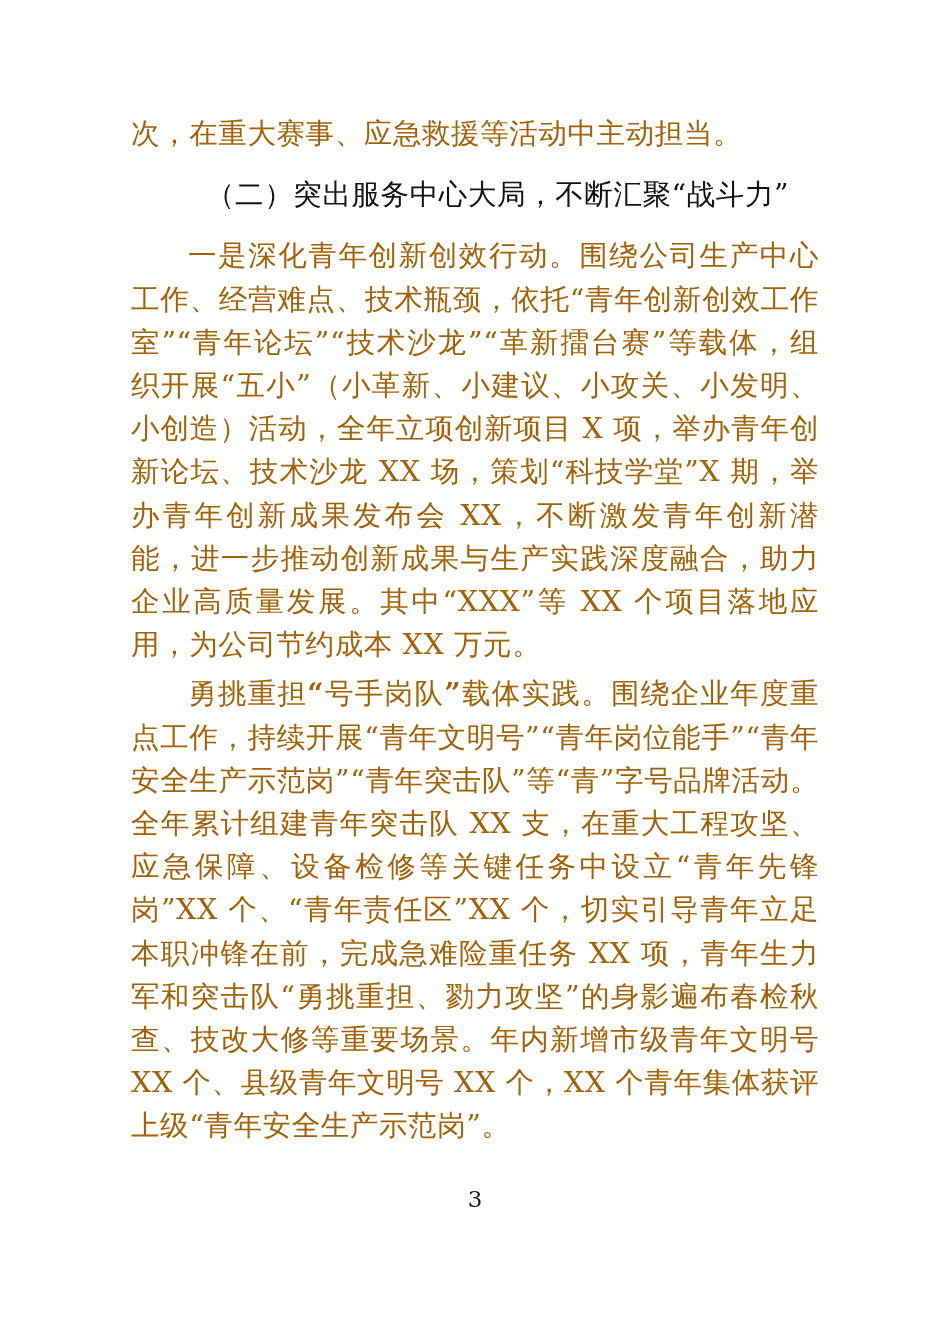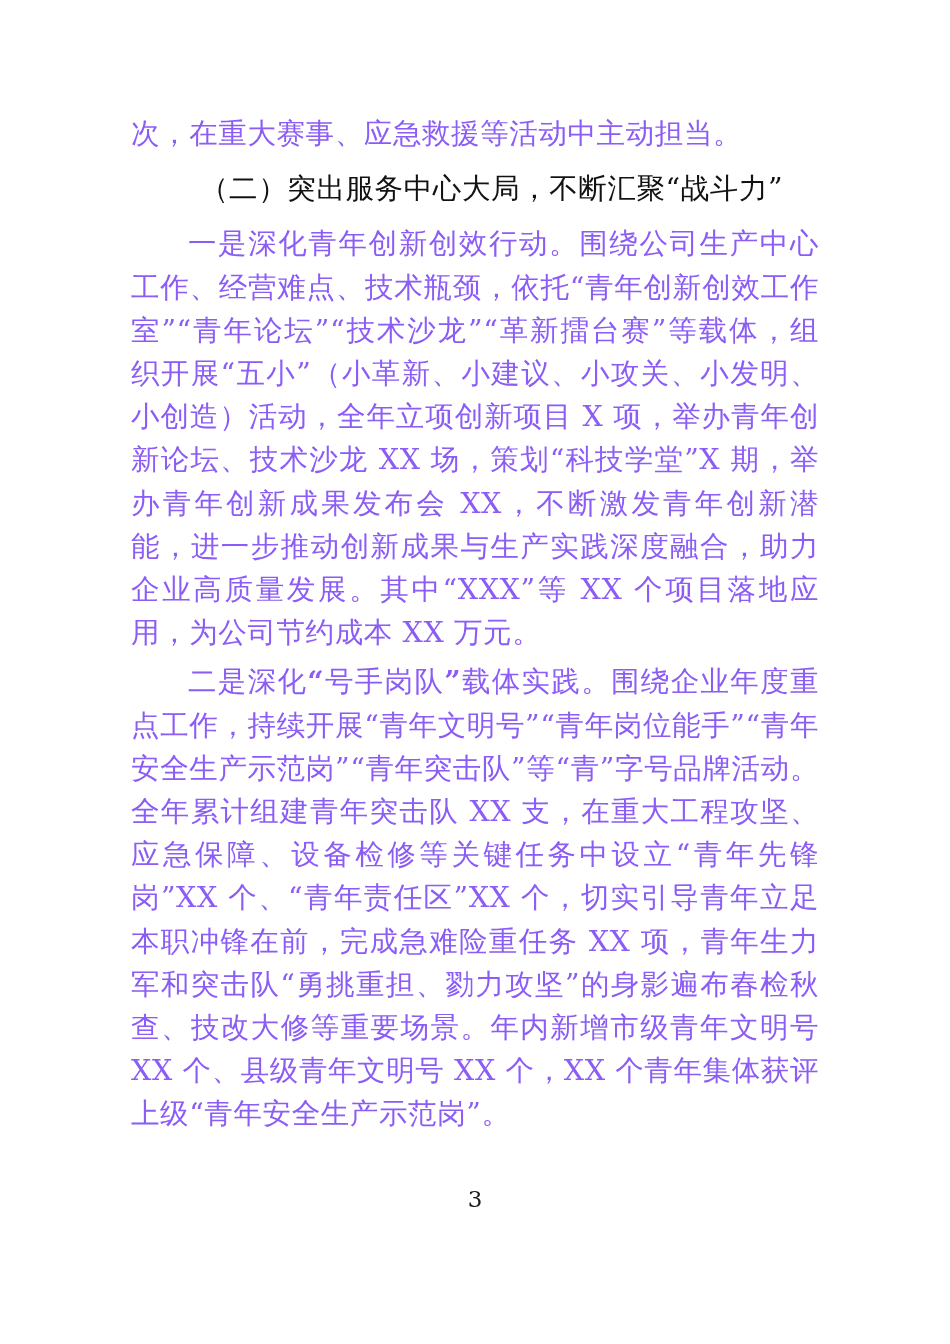--- a/index.html
+++ b/index.html
@@ -23,21 +23,21 @@
     left: 131px;
     top: 112px;
     width: 688px;
   }
   
   p.para {
     margin: 0 0 0 0;
     font-family: "DejaVu Serif", "Liberation Serif", serif;
     font-size: 28.5px;
     line-height: 43.2px;
-    color: #8b5cf6;
+    color: #a16207;
     text-align: justify;
     text-align-last: left;
     letter-spacing: 0.6px;
     font-style: italic;
     font-synthesis: none;
   }
   
   p.para, .kai {
     font-style: normal;
   }
@@ -50,21 +50,21 @@
   .bold-lead {
     font-weight: bold;
   }
   .heading-line {
     font-family: "DejaVu Serif", "Liberation Serif", serif;
     font-size: 28.5px;
     line-height: 43.2px;
     color: #121212;
     text-indent: 57px;
     letter-spacing: 0.6px;
-    margin: 12px;
+    margin: 18px;
   }
   .page-number {
     position: absolute;
     left: 0;
     right: 0;
     top: 1186px;
     text-align: center;
     font-family: "DejaVu Serif", "Liberation Serif", serif;
     font-size: 23px;
     color: #1a1a1a;
@@ -85,21 +85,21 @@
       <span>（二）突出服务中心大局，不断汇聚“战斗力”</span>
     </p>
 
     <p class="para kai indent">
       <span class="bold-lead">一是深化青年创新创效行动。</span><span>围绕公司生产中心工作、经营难点、技术瓶颈，依托“青年创新创效工作室”“青年论坛”“技术沙龙”“革新擂台赛”等载体，组织开展“五小”（小革新、小建议、小攻关、小发明、小创造）活动，全年立项创新项目 X 项，举办青年创新论坛、技术沙龙 XX 场，策划“科技学堂”X 期，举办青年创新成果发布会 XX，不断激发青年创新潜能，进一步推动创新成果与生产实践深度融合，助力企业高质量发展。其中“XXX”等 XX 个项目落地应用，为公司节约成本 XX 万元。</span>
     </p>
 
     <div class="spacer-sm"></div>
 
     <p class="para kai indent">
-      <span class="bold-lead">二是深化“号手岗队”载体实践。</span><span>围绕企业年度重点工作，持续开展“青年文明号”“青年岗位能手”“青年安全生产示范岗”“青年突击队”等“青”字号品牌活动。全年累计组建青年突击队 XX 支，在重大工程攻坚、应急保障、设备检修等关键任务中设立“青年先锋岗”XX 个、“青年责任区”XX 个，切实引导青年立足本职冲锋在前，完成急难险重任务 XX 项，青年生力军和突击队“勇挑重担、勠力攻坚”的身影遍布春检秋查、技改大修等重要场景。年内新增市级青年文明号 XX 个、县级青年文明号 XX 个，XX 个青年集体获评上级“青年安全生产示范岗”。</span>
+      <span class="bold-lead">勇挑重担“号手岗队”载体实践。</span><span>围绕企业年度重点工作，持续开展“青年文明号”“青年岗位能手”“青年安全生产示范岗”“青年突击队”等“青”字号品牌活动。全年累计组建青年突击队 XX 支，在重大工程攻坚、应急保障、设备检修等关键任务中设立“青年先锋岗”XX 个、“青年责任区”XX 个，切实引导青年立足本职冲锋在前，完成急难险重任务 XX 项，青年生力军和突击队“勇挑重担、勠力攻坚”的身影遍布春检秋查、技改大修等重要场景。年内新增市级青年文明号 XX 个、县级青年文明号 XX 个，XX 个青年集体获评上级“青年安全生产示范岗”。</span>
     </p>
 
     <div class="spacer-sm"></div>
 
 
   </div>
 
   <div class="page-number">3</div>
 </div>
 

